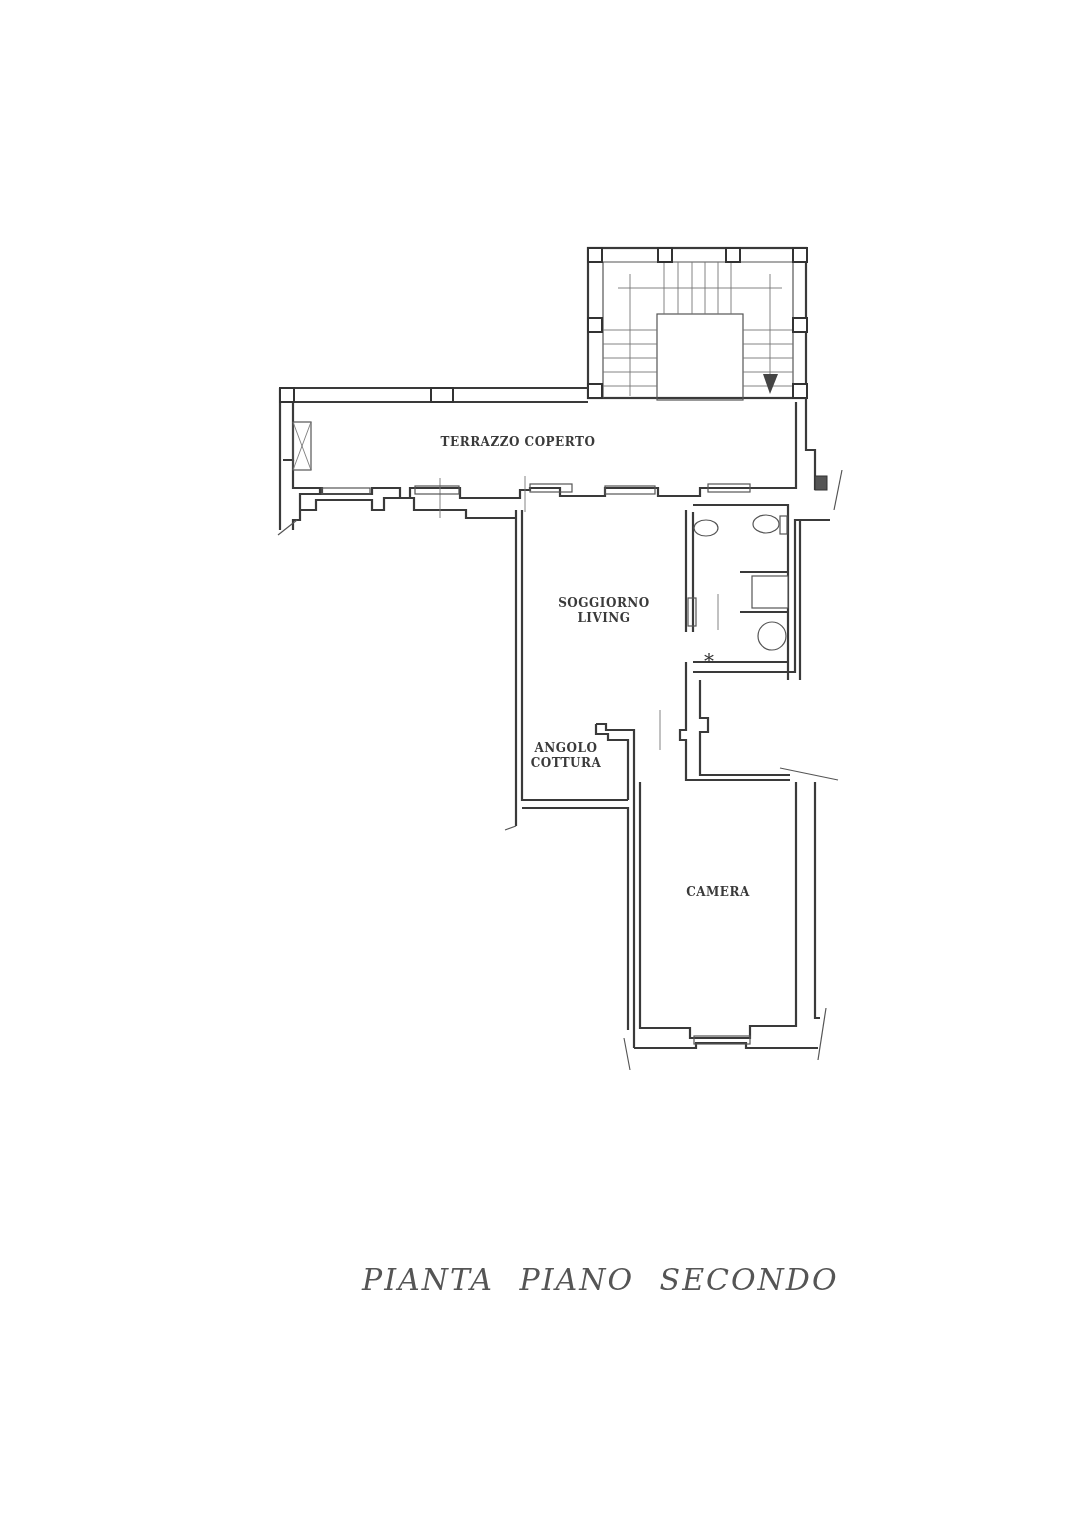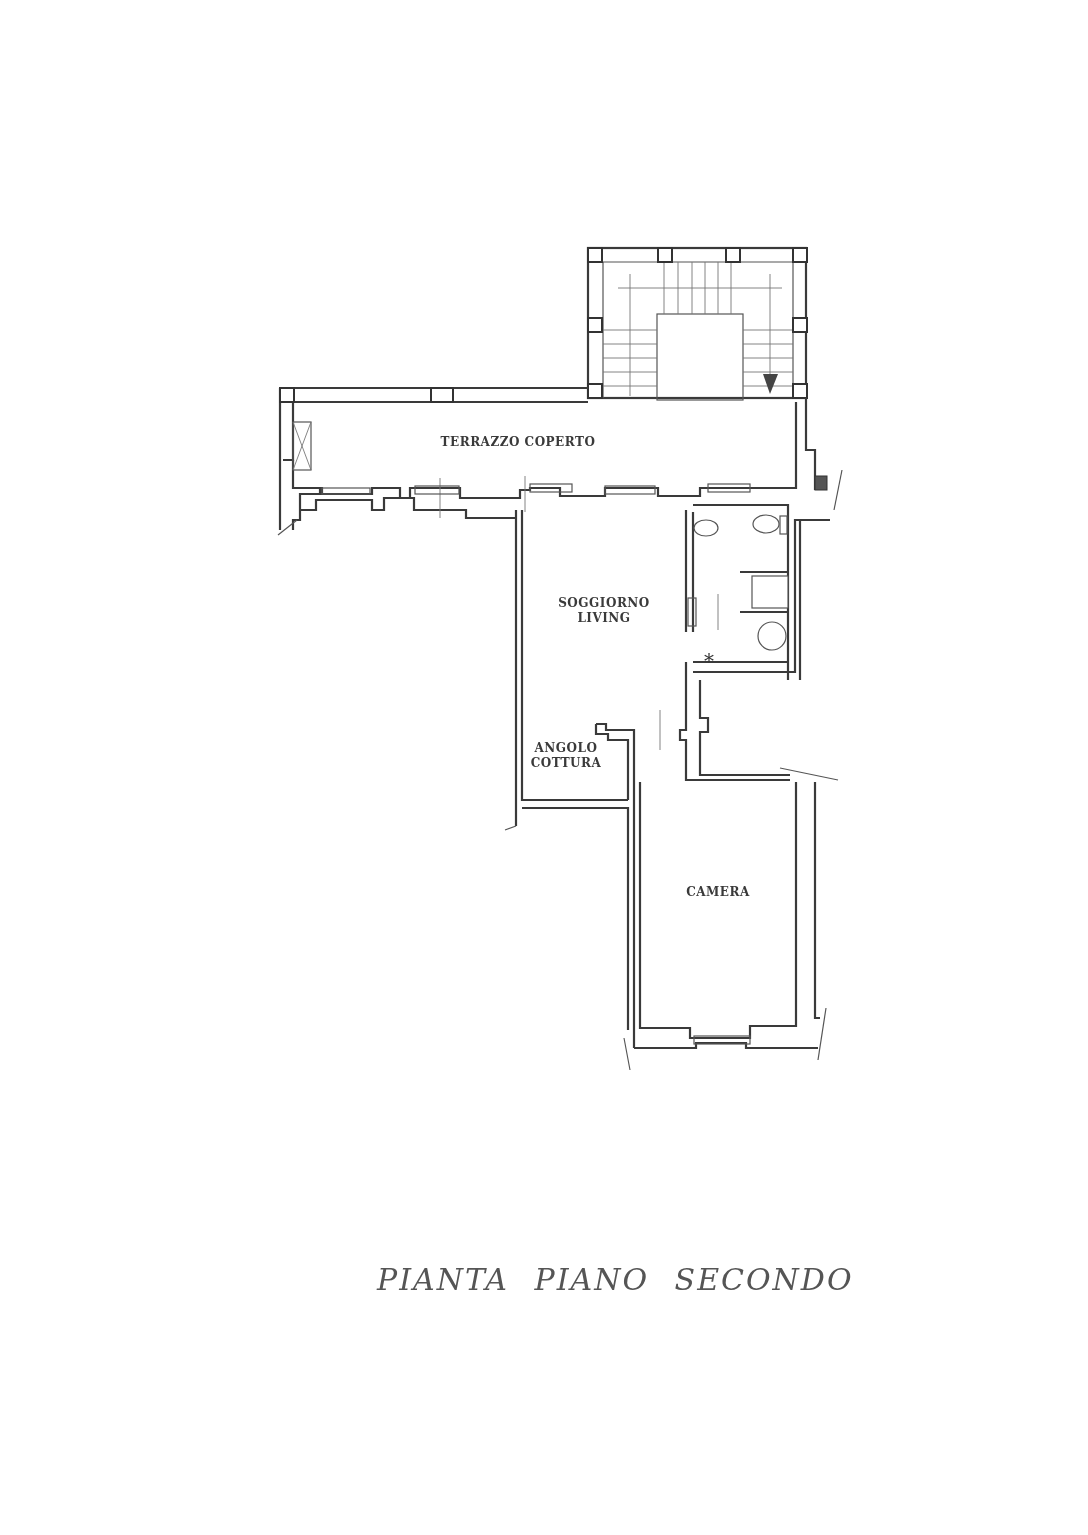--- a/index.html
+++ b/index.html
@@ -4,21 +4,21 @@
 <style>
   html, body { margin: 0; padding: 0; background: #ffffff; }
   body { width: 1088px; height: 1535px; position: relative; overflow: hidden; font-family: "DejaVu Serif", serif; }
   #plan { position: absolute; left: 0; top: 0; width: 1088px; height: 1535px; }
   .wall { fill: none; stroke: #3a3a3a; stroke-width: 2.2; }
   .thin { fill: none; stroke: #555; stroke-width: 1.2; }
   .hair { fill: none; stroke: #777; stroke-width: 0.9; }
   .pillar { fill: #fff; stroke: #333; stroke-width: 2; }
   .fixture { fill: #fff; stroke: #555; stroke-width: 1.2; }
   .room-label { font-family: "DejaVu Serif", serif; font-size: 12px; fill: #3a3a3a; font-weight: bold; letter-spacing: 0.5px; }
-  .title { position: absolute; left: 362px; top: 1262px; font-family: "DejaVu Serif", serif; font-style: italic; font-size: 30px; color: #555; letter-spacing: 2px; word-spacing: 14px; white-space: nowrap; margin-left: 15px; }
+  .title { position: absolute; left: 362px; top: 1262px; font-family: "DejaVu Serif", serif; font-style: italic; font-size: 30px; color: #555; letter-spacing: 2px; word-spacing: 14px; white-space: nowrap; }
 </style>
 </head>
 <body>
 
 <svg id="plan" viewBox="0 0 1088 1535" xmlns="http://www.w3.org/2000/svg">
 
   <g>
     <rect class="wall" x="588" y="248" width="218" height="150"></rect>
     <line class="thin" x1="588" y1="262" x2="806" y2="262"></line>
     <line class="thin" x1="603" y1="262" x2="603" y2="398"></line>

